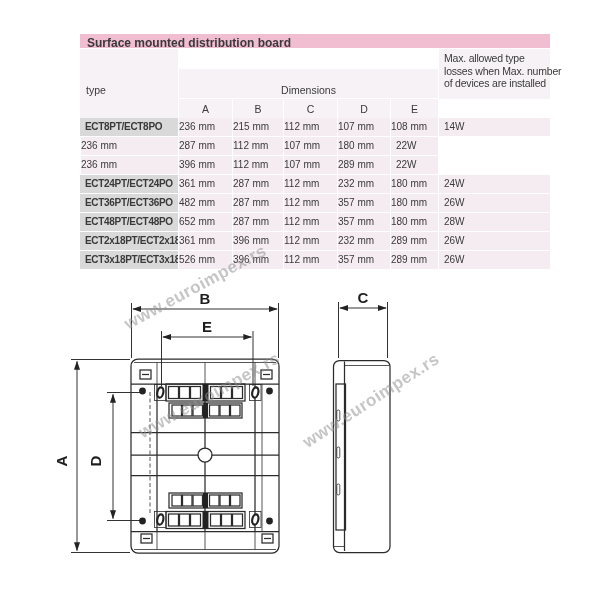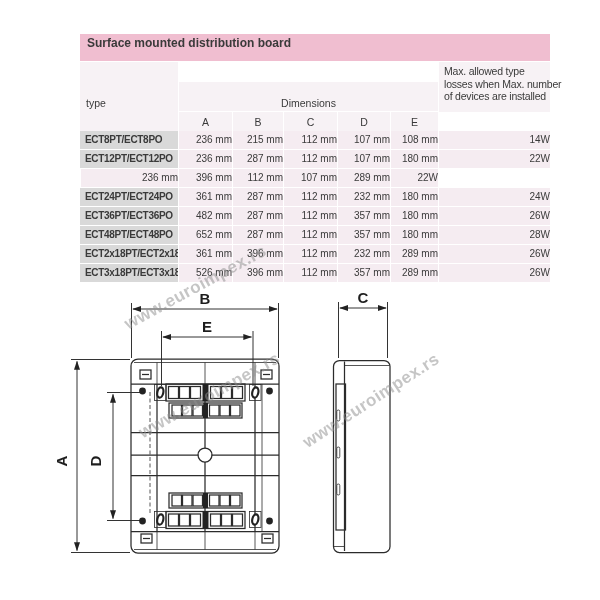--- a/index.html
+++ b/index.html
@@ -3,39 +3,39 @@
 <meta charset="utf-8">
 <style>
   html,body{margin:0;padding:0;background:#fff;}
   .canvas{
     position:relative;width:600px;height:600px;background:#ffffff;
     font-family:"Liberation Sans",sans-serif;color:#3a3a3a;overflow:hidden;
   }
   
   .board-table{position:absolute;left:80px;top:34px;width:470px;}
   .title-bar{
-    height:27px;background:#f0bed0;color:#3a3a3a;font-size:12px;font-weight:bold;
+    height:14px;background:#f0bed0;color:#3a3a3a;font-size:12px;font-weight:bold;
     line-height:18px;padding-left:7px;box-sizing:border-box;margin-bottom:1px;
   }
   .grid7{display:grid;grid-template-columns:98px 54px 51px 54px 53px 48px 112px;}
   .hdr{height:69px;grid-template-rows:50px 19px;background:#fff;}
   .hdr > div{background:#f7f2f5;box-sizing:border-box;font-size:10.5px;}
   .h-type{grid-column:1;grid-row:1/3;display:flex;align-items:flex-end;
     padding:0 0 22px 6px;font-size:11px;}
   .h-dims{grid-column:2/7;grid-row:1;display:flex;align-items:flex-end;justify-content:center;
     border-left:1px solid #fff;border-bottom:1px solid #fff;padding-bottom:2px;margin-top:20px;}
   .h-note{grid-column:7;grid-row:1;border-left:1px solid #fff;padding:3px 0 0 5px;
     font-size:10px;line-height:12.5px;white-space:nowrap;letter-spacing:-0.2px;}
   .h-letter{grid-row:2;display:flex;align-items:center;justify-content:center;
     border-left:1px solid #fff;}
   .h-pde{grid-column:7;grid-row:2;display:flex;align-items:center;
     border-left:1px solid #fff;padding-left:5px;}
   .row{height:18px;line-height:18px;margin-bottom:1px;font-size:10px;}
   .row > div{box-sizing:border-box;background:#f5ecf1;border-left:1px solid #fff;
-    text-align:right;overflow:hidden;white-space:nowrap;}
+    text-align:left;overflow:hidden;white-space:nowrap;}
   .c-type{background:#d9d9d9 !important;border-left:none !important;text-align:left !important;
     font-weight:bold;padding-left:5px;letter-spacing:-0.3px;}
   .c-pde{text-align:right;padding-left:5px;}
   
   .drawing{position:absolute;left:0;top:230px;pointer-events:none;}
   .dim-line{stroke:#333;stroke-width:1;fill:none;}
   .obj{stroke:#2b2b2b;stroke-width:1.25;fill:none;}
   .thin{stroke:#2b2b2b;stroke-width:0.8;fill:none;}
   .fillDark{fill:#222;stroke:none;}
   .dimLabel{font-family:"Liberation Sans",sans-serif;font-size:15px;font-weight:bold;fill:#1e1e1e;}
@@ -69,21 +69,20 @@
       <div class="grid7 row">
         <div class="c-type">ECT8PT/ECT8PO</div>
         <div>236 mm</div>
         <div>215 mm</div>
         <div>112 mm</div>
         <div>107 mm</div>
         <div>108 mm</div>
         <div class="c-pde">14W</div>
       </div>
       <div class="grid7 row">
-        <div class="c-type">ECT12PT/ECT12PO</div>
         <div>236 mm</div>
         <div>287 mm</div>
         <div>112 mm</div>
         <div>107 mm</div>
         <div>180 mm</div>
         <div class="c-pde">22W</div>
       </div>
       <div class="grid7 row">
         <div>236 mm</div>
         <div>396 mm</div>

